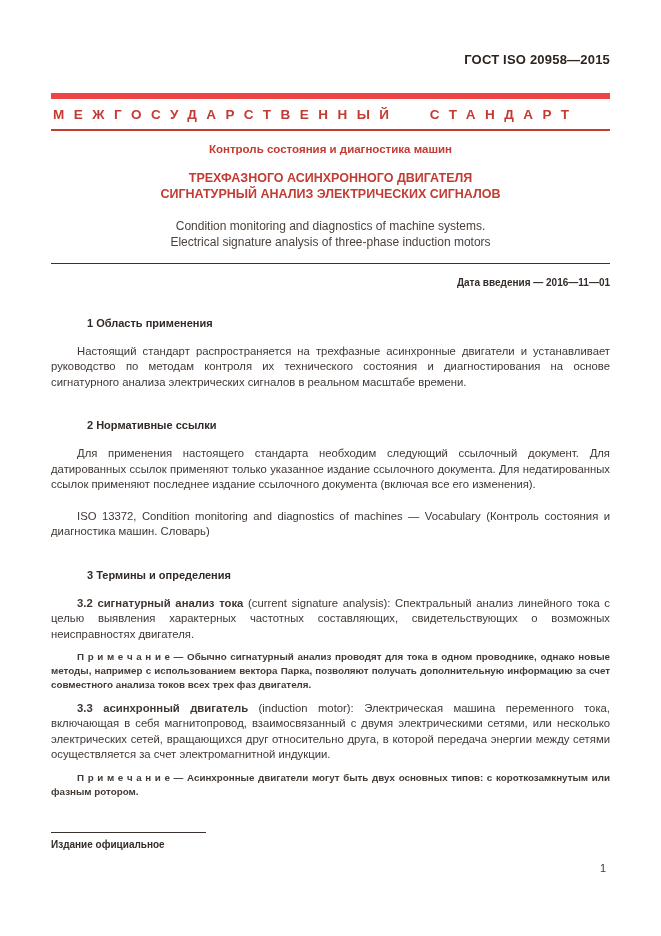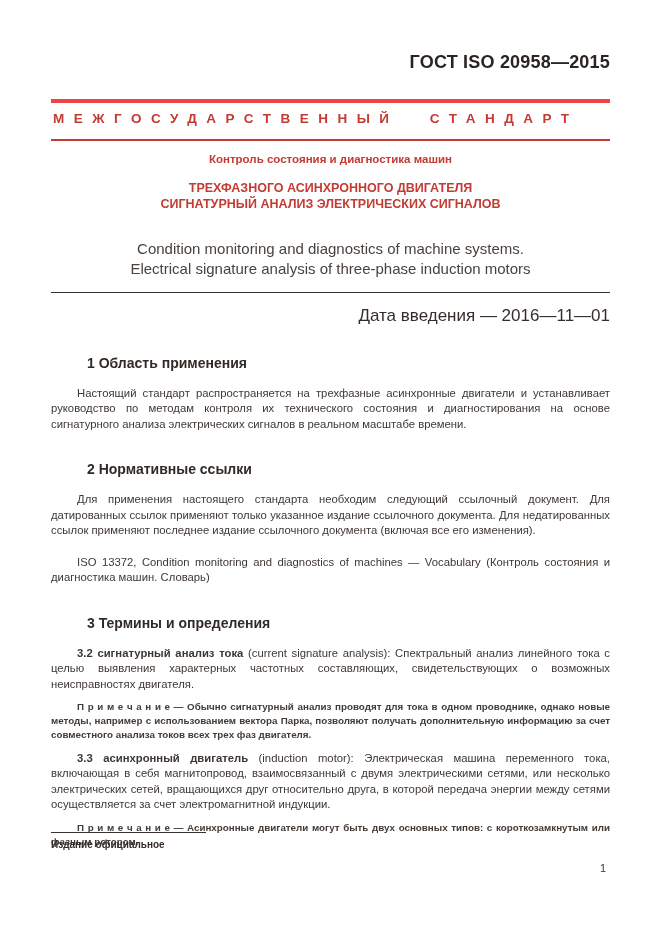--- a/index.html
+++ b/index.html
@@ -12,29 +12,29 @@
     position: relative;
     width: 661px; height: 936px;
     background: #ffffff;
     color: #3f3733;
     padding: 52px 51px 0 51px;
     overflow: hidden;
   }
   .doc-code {
     text-align: right;
     font-weight: bold;
-    font-size: 18px;
+    font-size: 13px;
     color: #2b2420;
     letter-spacing: 0.2px;
   }
   .banner {
     margin-top: 26px;
-    border-top: 4px solid #ef4444;
+    border-top: 6px solid #ef4444;
     border-bottom: 2px solid #c33b32;
-    padding: 8px 2px 13px 2px;
+    padding: 8px 2px 7px 2px;
   }
   .banner-text {
     color: #c33b32;
     font-weight: bold;
     font-size: 13.5px;
     letter-spacing: 9.5px;
     word-spacing: 18px;
     white-space: nowrap;
   }
   .title-block { text-align: center; }
@@ -45,42 +45,42 @@
     font-size: 11.5px;
   }
   .main-title {
     margin-top: 15px;
     color: #c33b32;
     font-weight: bold;
     font-size: 12.5px;
     line-height: 1.3;
   }
   .en-title {
-    margin-top: 26px;
+    margin-top: 15px;
     color: #4a423d;
-    font-size: 15px;
+    font-size: 12px;
     line-height: 1.35;
   }
   .rule {
     margin-top: 13px;
     border: none;
     border-top: 1.6px solid #3a322e;
   }
   .effective-date {
     margin-top: 13px;
     text-align: right;
-    font-weight: normal;
-    font-size: 17px;
+    font-weight: bold;
+    font-size: 10px;
     color: #352d29;
   }
   .sec-heading {
     margin: 29px 0 15px 0;
     padding-left: 36px;
     font-weight: bold;
-    font-size: 14px;
+    font-size: 11px;
     color: #322a26;
   }
   .para {
     font-size: 11.3px;
     line-height: 1.37;
     text-align: justify;
     text-indent: 26px;
     color: #3f3733;
   }
   .para + .para { margin-top: 16px; }

